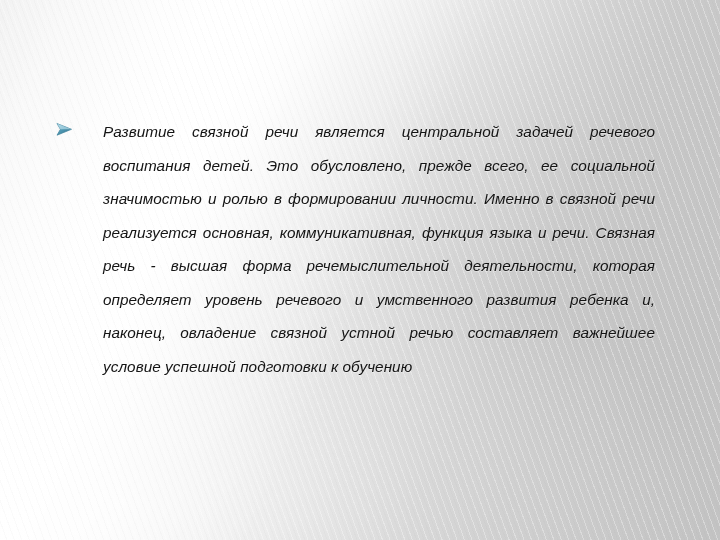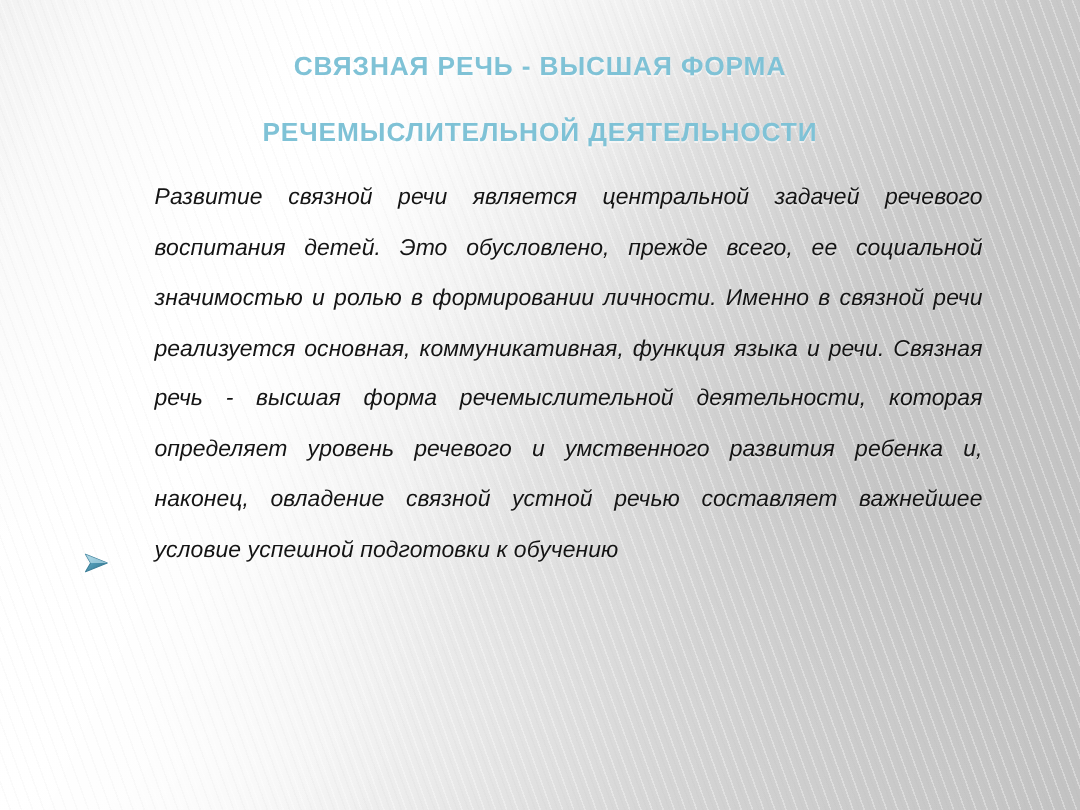--- a/index.html
+++ b/index.html
@@ -95,21 +95,21 @@
     text-shadow: 0 1px 0 rgba(255,255,255,0.55);
   }
 
   
   #body-block {
     position: absolute;
     left: 55px;
     top: 115px;
     width: 600px;
     display: flex;
-    align-items: flex-end;
+    align-items: flex-start;
   }
 
   #bullet-marker {
     flex: 0 0 auto;
     width: 22px;
     margin-top: 7px;
     line-height: 1;
   }
 
   #bullet-marker svg {
@@ -128,24 +128,20 @@
     letter-spacing: 0.05px;
     text-shadow: 0 1px 0 rgba(255,255,255,0.35);
   }
   
 </style>
 </head>
 <body>
 
 <div id="slide">
 
-  <div id="title-block" class="layer">
-    <div class="title-line">СВЯЗНАЯ РЕЧЬ - ВЫСШАЯ ФОРМА</div>
-    <div class="title-line">РЕЧЕМЫСЛИТЕЛЬНОЙ ДЕЯТЕЛЬНОСТИ</div>
-  </div>
 
   <div id="body-block" class="layer">
 
     <span id="bullet-marker">
       <svg width="20" height="15" viewBox="0 0 20 15" aria-hidden="true">
         <defs>
           <linearGradient id="bulletGrad" x1="0" y1="0" x2="1" y2="1">
             <stop offset="0%" stop-color="#9dd3e3"></stop>
             <stop offset="45%" stop-color="#4e97b2"></stop>
             <stop offset="100%" stop-color="#2f6f88"></stop>

